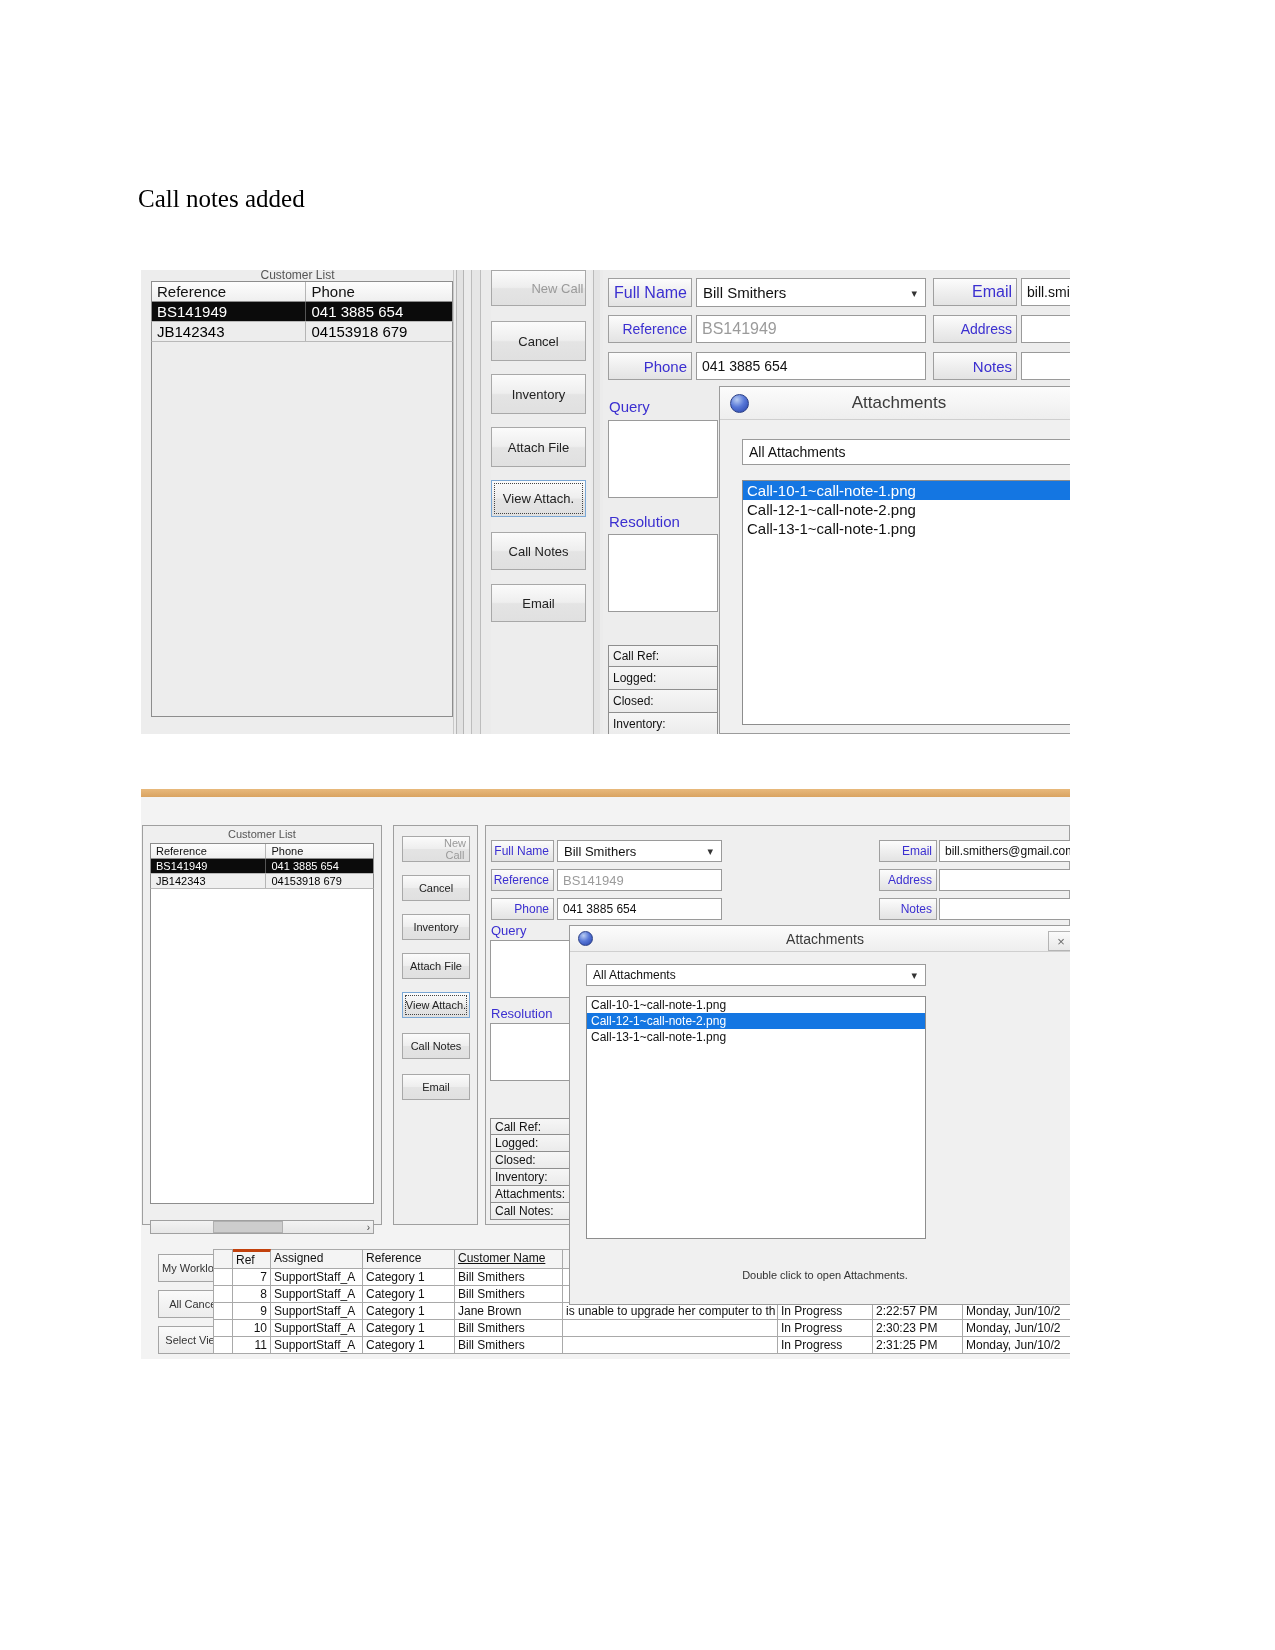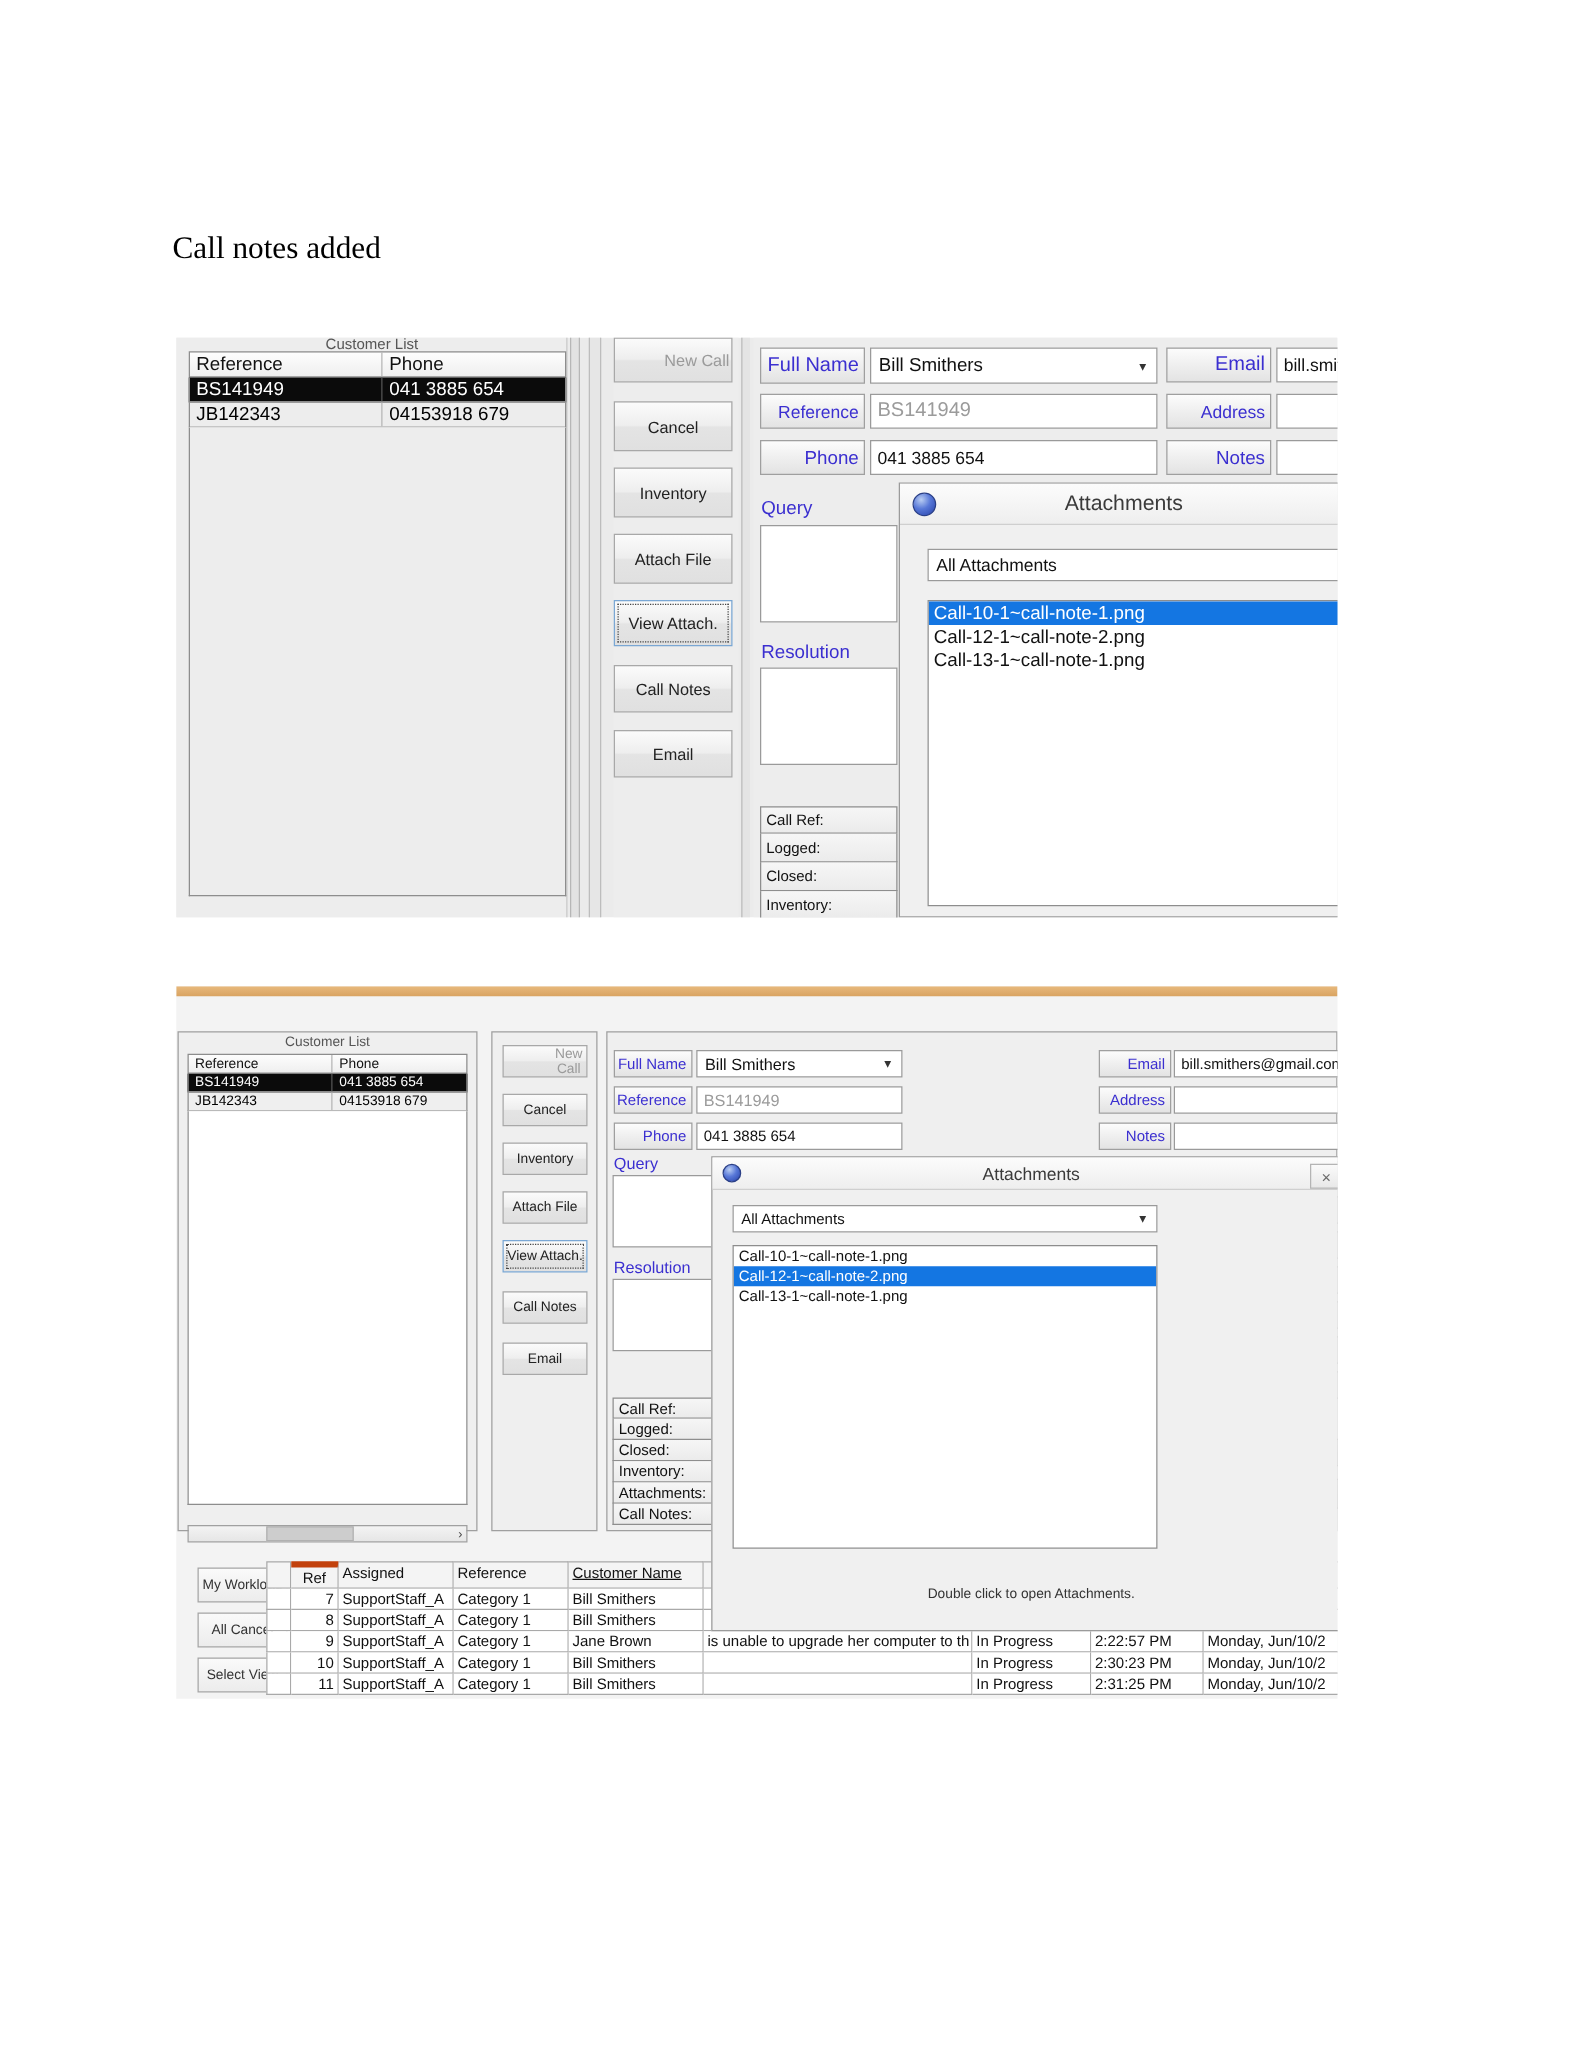--- a/index.html
+++ b/index.html
@@ -364,21 +364,21 @@
         <span>All Cancel</span>
       </div>
     <div class="side-tab" style="position:absolute;left:0;top:72px;width:72px;height:28px;">
         <span>Select View</span>
       </div>
   </div>
 
   <div class="tbl" style="left:72px;top:460px;">
     <div class="hrow">
       <div style="width:20px;border-left:1px solid #a9a9a9;border-top:1px solid #a9a9a9;"></div>
-      <div style="width:38px;border-top:5px solid #c2410c;text-align:center;">Ref</div>
+      <div style="width:38px;border-top:3px solid #c2410c;text-align:left;">Ref</div>
       <div style="width:92px;border-top:1px solid #a9a9a9;">Assigned</div>
       <div style="width:92px;border-top:1px solid #a9a9a9;">Reference</div>
       <div style="width:108px;border-top:1px solid #a9a9a9;text-decoration:underline;">Customer Name</div>
       <div style="width:215px;border-top:1px solid #a9a9a9;"></div>
       <div style="width:95px;border-top:1px solid #a9a9a9;"></div>
       <div style="width:90px;border-top:1px solid #a9a9a9;"></div>
       <div style="width:130px;border-top:1px solid #a9a9a9;">Date Opened</div>
     </div>
     <div class="drow">
       <div style="width:20px;border-left:1px solid #a9a9a9;"></div>

